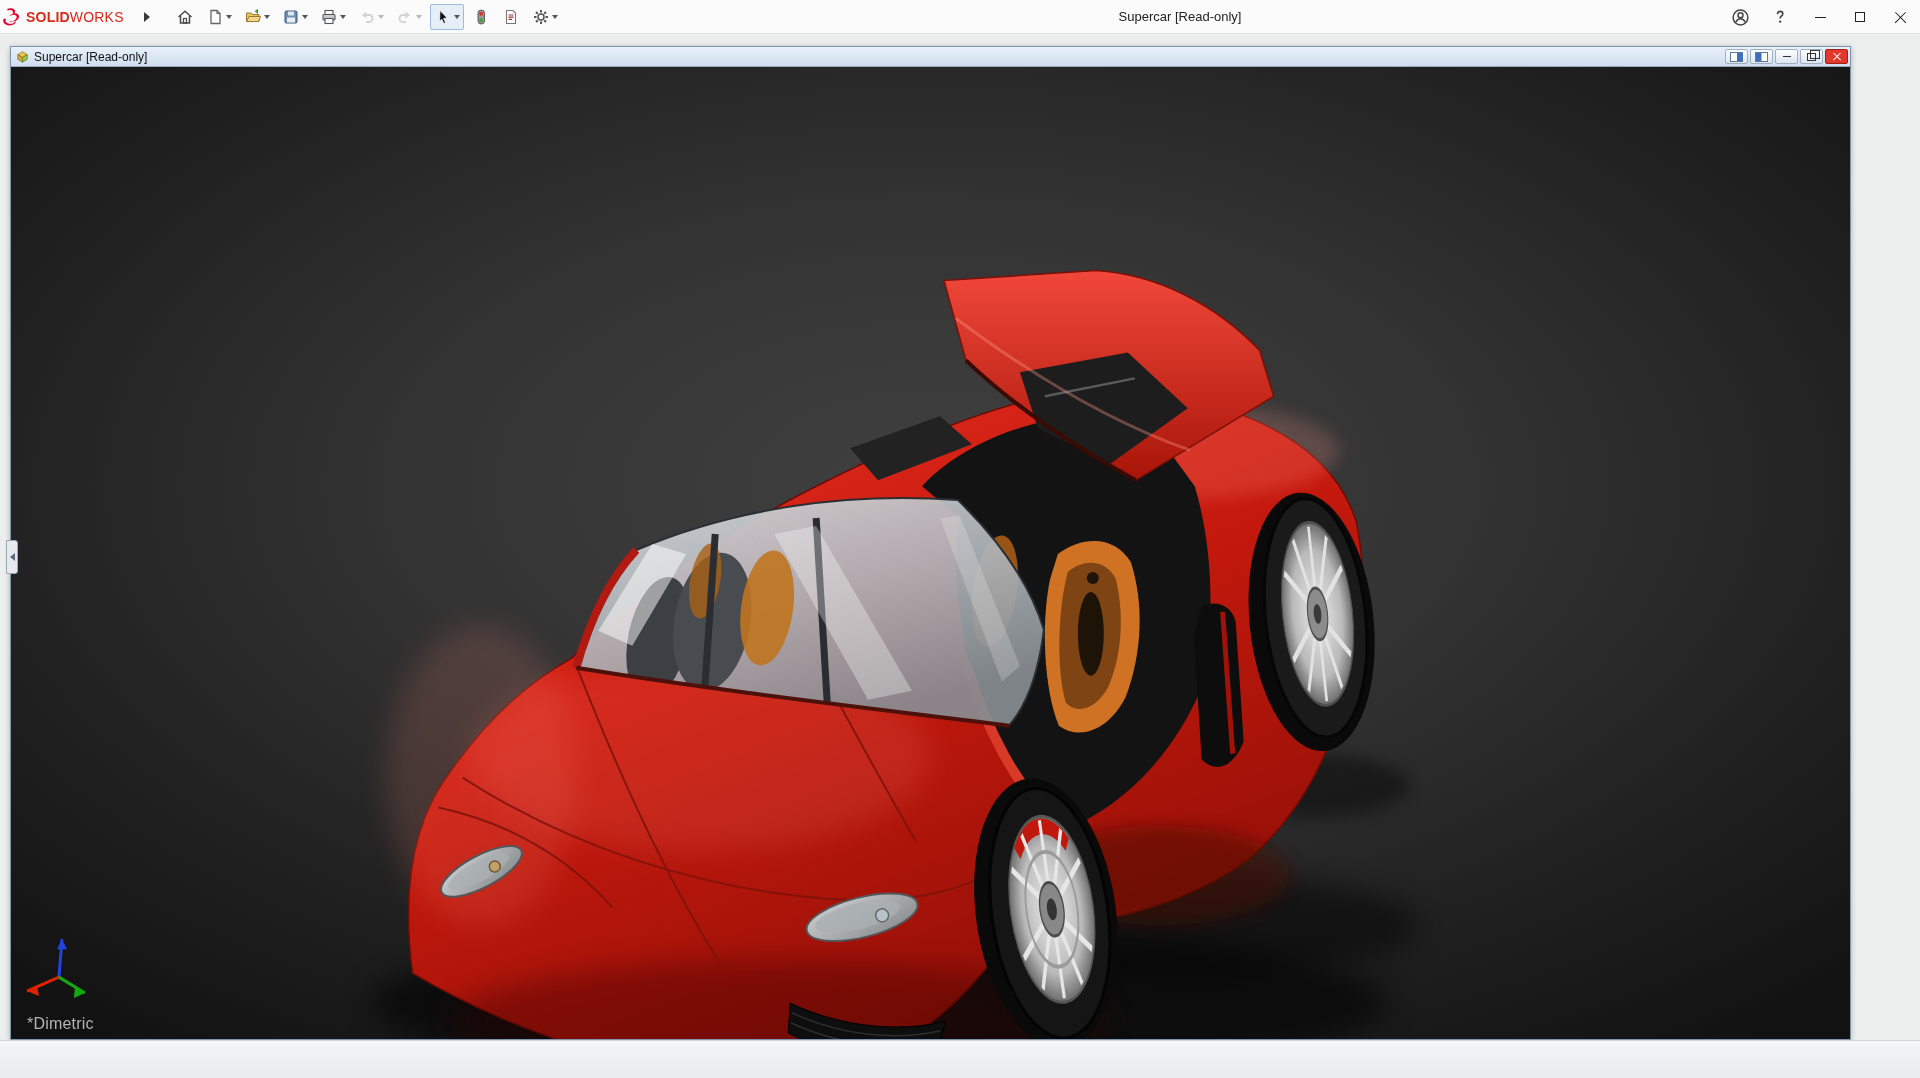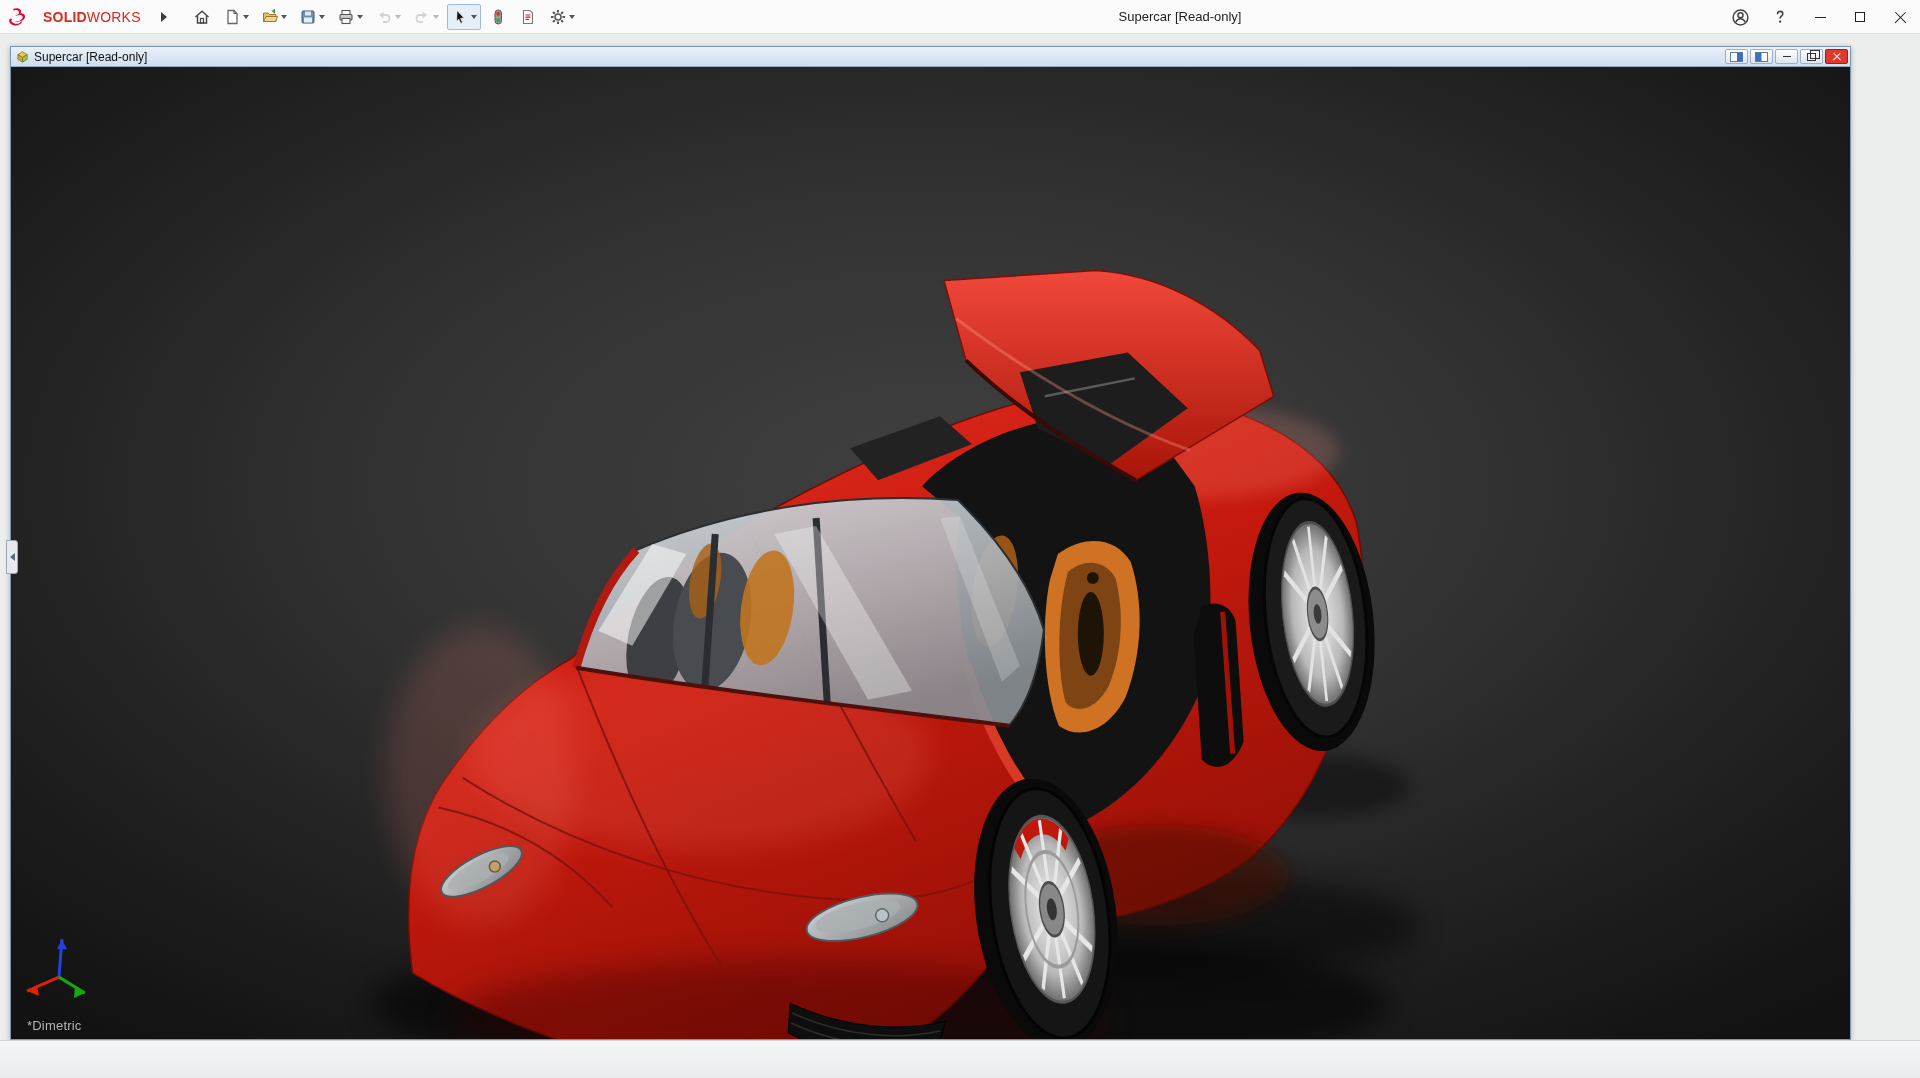--- a/index.html
+++ b/index.html
@@ -2,21 +2,21 @@
 <html><head>
 <meta charset="utf-8">
 <style>
 *{margin:0;padding:0;box-sizing:border-box}
 html,body{width:1920px;height:1078px;overflow:hidden;background:#f0f1f2;
   font-family:"Liberation Sans","DejaVu Sans",sans-serif}
 
 
 .titlebar{position:absolute;left:0;top:0;width:1920px;height:34px;background:#fbfbfc;
   border-bottom:1px solid #dcdee0;display:flex;align-items:center;z-index:20}
-.logo{display:flex;align-items:center;gap:15px;padding-left:6px}
+.logo{display:flex;align-items:center;gap:4px;padding-left:0}
 .logo-text{font-size:14px;color:#da291c;letter-spacing:.2px;white-space:nowrap}
 .logo-text b{font-weight:700}
 .flyout-arrow{margin-left:16px;display:flex;align-items:center;cursor:pointer;padding:4px}
 .tri-right{width:0;height:0;border-top:5px solid transparent;border-bottom:5px solid transparent;border-left:6px solid #3a3a3a}
 .tools{display:flex;align-items:center;margin-left:18px;gap:4px}
 .tb{display:flex;align-items:center;gap:2px;height:26px;padding:0 3px;background:transparent;
   border:1px solid transparent;border-radius:2px;cursor:pointer}
 .tb svg{display:block}
 .tb.disabled{opacity:.4}
 .tb.active{background:#e6eef8;border-color:#9dbbdc}
@@ -49,21 +49,21 @@
 .dc .glyph-restore::before{content:"";position:absolute;left:2px;top:-4px;width:8px;height:7px;border:1px solid #333;background:transparent}
 .dc.close{background:#e13a2c;border-color:#a02015}
 .x{position:relative;width:9px;height:9px}
 .x::before,.x::after{content:"";position:absolute;top:3.8px;left:-0.5px;width:10px;height:1.3px;background:#fff}
 .x::before{transform:rotate(45deg)}
 .x::after{transform:rotate(-45deg)}
 
 
 .viewport{position:absolute;left:0;top:20px;width:1839px;height:972px;overflow:hidden;cursor:crosshair}
 .viewport svg{display:block;width:100%;height:100%}
-.view-label{position:absolute;left:16px;bottom:6px;font-size:13px;color:#b4b4b4;letter-spacing:.2px}
+.view-label{position:absolute;left:16px;bottom:6px;font-size:16px;color:#b4b4b4;letter-spacing:.2px}
 
 
 .collapsed-tab{position:absolute;left:6px;top:505px;width:12px;height:34px;background:#e6eaef;
   border:1px solid #9aa6b2;border-radius:0 3px 3px 0;display:flex;align-items:center;justify-content:center;
   cursor:pointer;z-index:6}
 .tri-left{width:0;height:0;border-top:4px solid transparent;border-bottom:4px solid transparent;border-right:5px solid #5a6a7a}
 
 
 .statusbar{position:absolute;left:0;bottom:0;width:1920px;height:38px;
   background:linear-gradient(#f4f5f6,#e9ebed);border-top:1px solid #d2d5d8;z-index:10}

